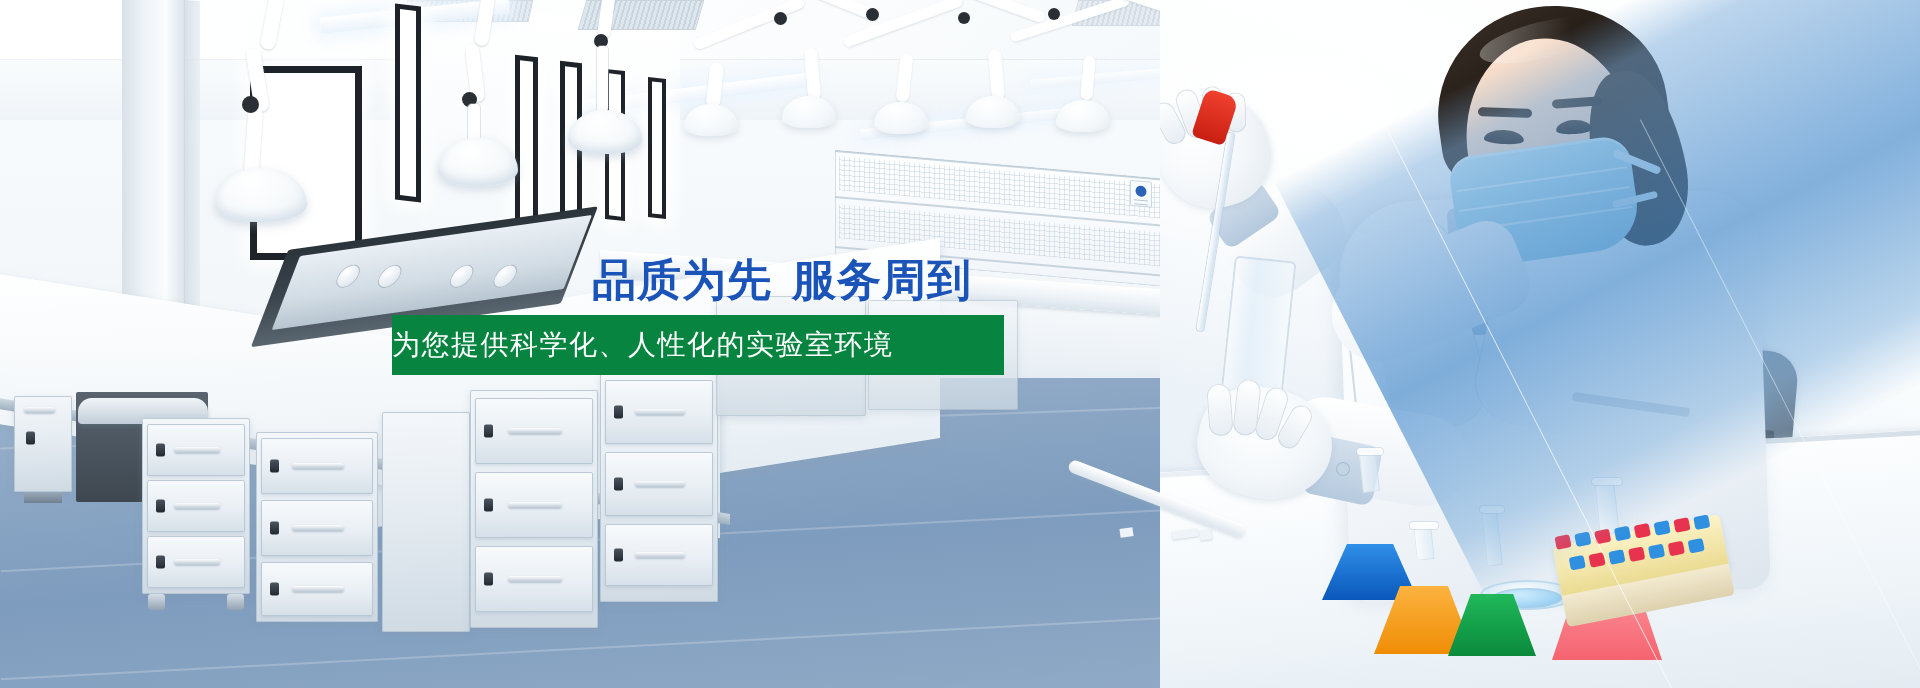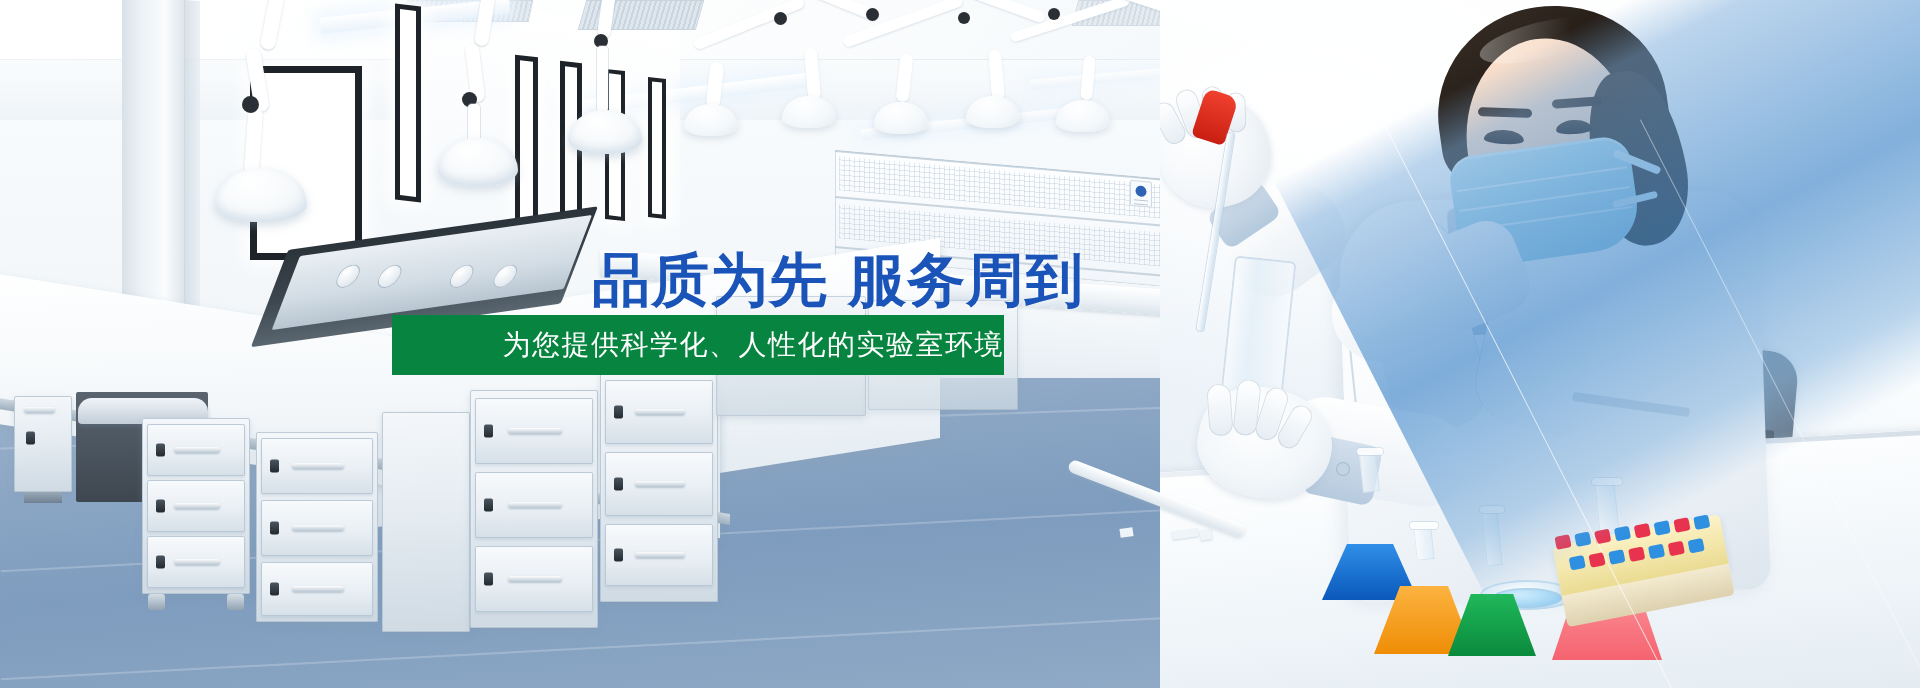--- a/index.html
+++ b/index.html
@@ -553,32 +553,32 @@
     position:absolute; left:368px; top:203px; width:660px;
     font-family:"Liberation Serif", serif;
     font-size:30px; line-height:34px;
     letter-spacing:4.2px;
     color:#7a9fd4;
     white-space:nowrap;
     text-shadow:0 1px 1px rgba(255,255,255,.55);
   }
   .headline {
     position:absolute; left:592px; top:248px;
-    font-size:58px; line-height:64px;
+    font-size:44px; line-height:64px;
     font-weight:bold;
     color:#1b54b8;
     letter-spacing:1px;
     white-space:nowrap;
     text-shadow:0 2px 4px rgba(255,255,255,.5);
   }
   .headline .gap { display:inline-block; width:20px; }
   .green-bar {
     position:absolute; left:392px; top:315px; width:612px; height:60px;
     background:#07843f;
-    display:flex; align-items:center; justify-content:flex-end;
+    display:flex; align-items:center; justify-content:flex-start;
   }
   .green-bar .txt {
     font-size:28px; line-height:32px; color:#ffffff;
     letter-spacing:1.5px; white-space:nowrap; font-weight:500;
   }
 </style>
 </head>
 <body>
 
 <div class="banner">

